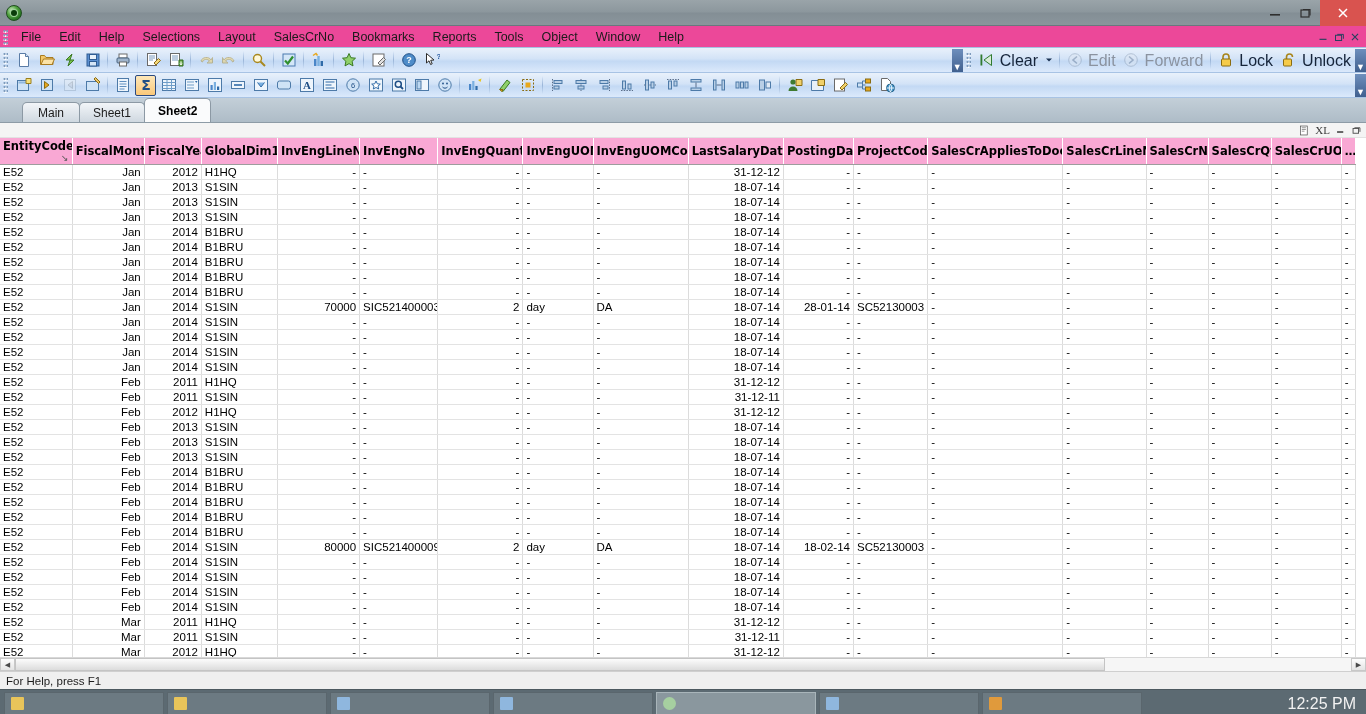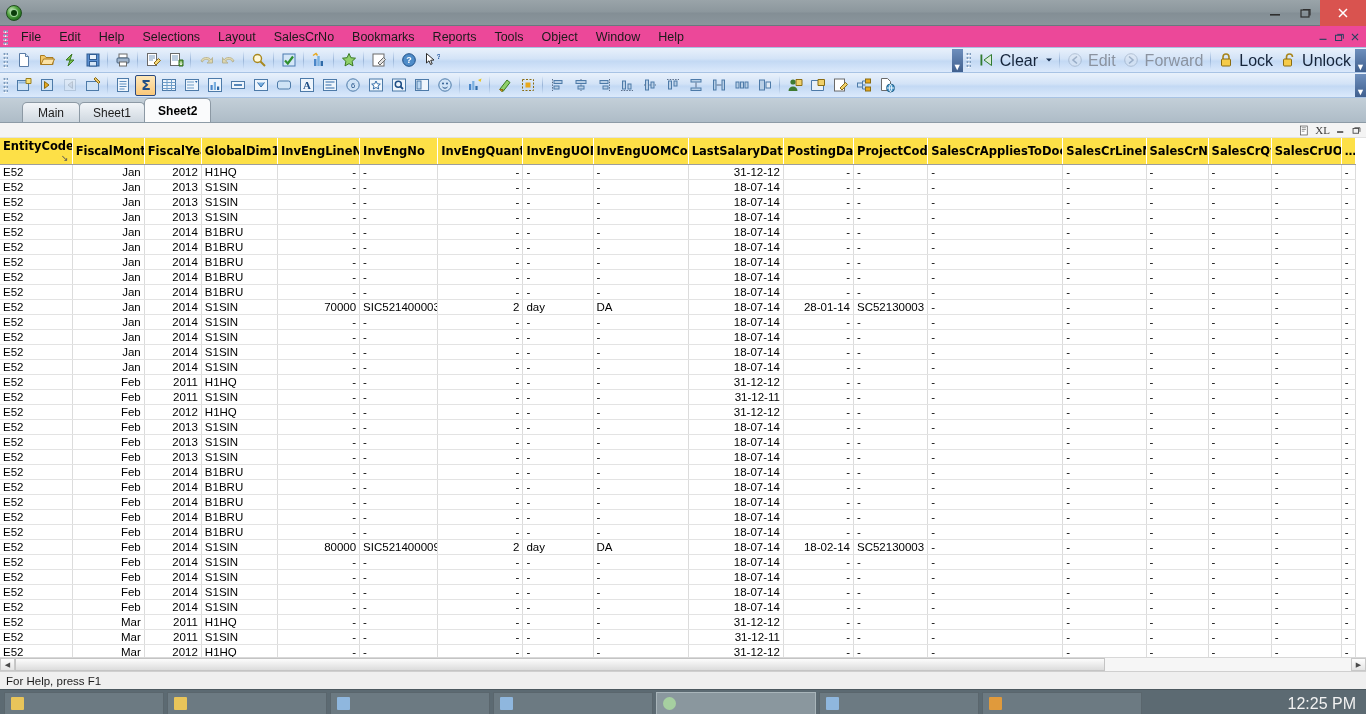--- a/index.html
+++ b/index.html
@@ -136,21 +136,21 @@
   }
   .cap-ico { color: #4a4a4a; display: flex; align-items: center; }
   .cap-xl { font-size: 11px; color: #3b3b3b; font-family: "Liberation Serif", serif; }
 
   #tablewrap { flex: 1; overflow: hidden; position: relative; }
   table#grid {
     border-collapse: collapse; table-layout: fixed;
     font-size: 11.5px; color: #000; width: 1356px;
   }
   table#grid th {
-    background: #fde047;
+    background: #f9a8d4;
     font-weight: bold; font-size: 11.5px;
     text-align: left; padding: 1px 3px; height: 16px;
     border-right: 1px solid #ffffff;
     border-bottom: 1px solid #9d9d9d;
     white-space: nowrap; overflow: hidden;
     font-family: "DejaVu Sans", sans-serif;
   }
   table#grid td {
     padding: 1px 3px; height: 15px;
     border-right: 1px solid #dcdcdc;

